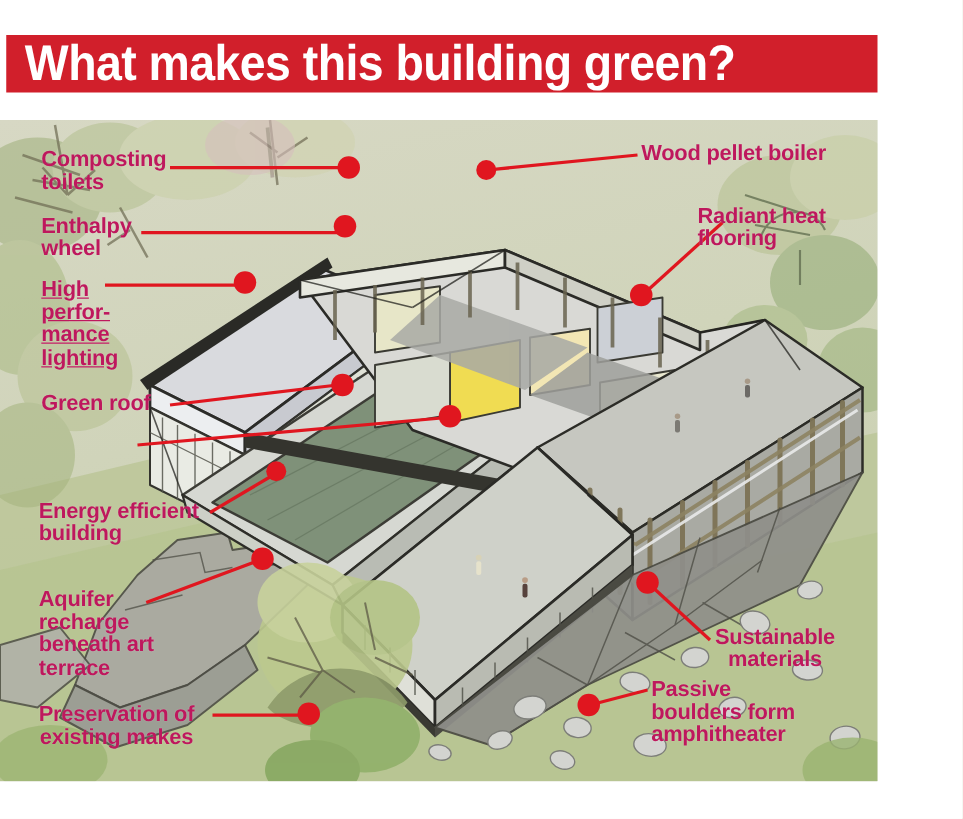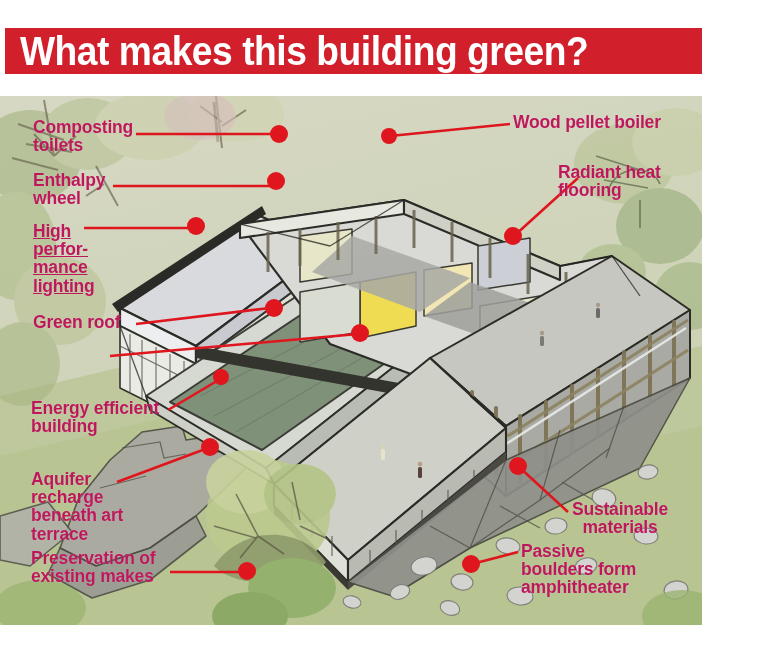--- a/index.html
+++ b/index.html
@@ -29,21 +29,21 @@
          text-shadow:0 0 1px rgba(255,255,255,.35);}
   .label.right{text-align:left;}
   .label.center{text-align:center;}
   .lbl-composting{left:33px;top:118px;}
   .lbl-enthalpy{left:33px;top:171px;}
   .lbl-highperf{left:33px;top:222px;text-decoration:underline;}
   .lbl-greenroof{left:33px;top:313px;}
   .lbl-passive{left:33px;top:346px;}
   .lbl-envelope{left:31px;top:399px;}
   .lbl-aquifer{left:31px;top:470px;}
-  .lbl-trees{left:31px;top:549px;}
+  .lbl-trees{left:31px;top:562px;text-align:center;}
   .lbl-boiler{left:513px;top:113px;}
   .lbl-radiant{left:558px;top:135px;margin-top:28px;}
   .lbl-sustain{left:572px;top:500px;}
   .lbl-salvage{left:521px;top:542px;}
 </style>
 </head>
 <body>
 
 <div id="root">
 

